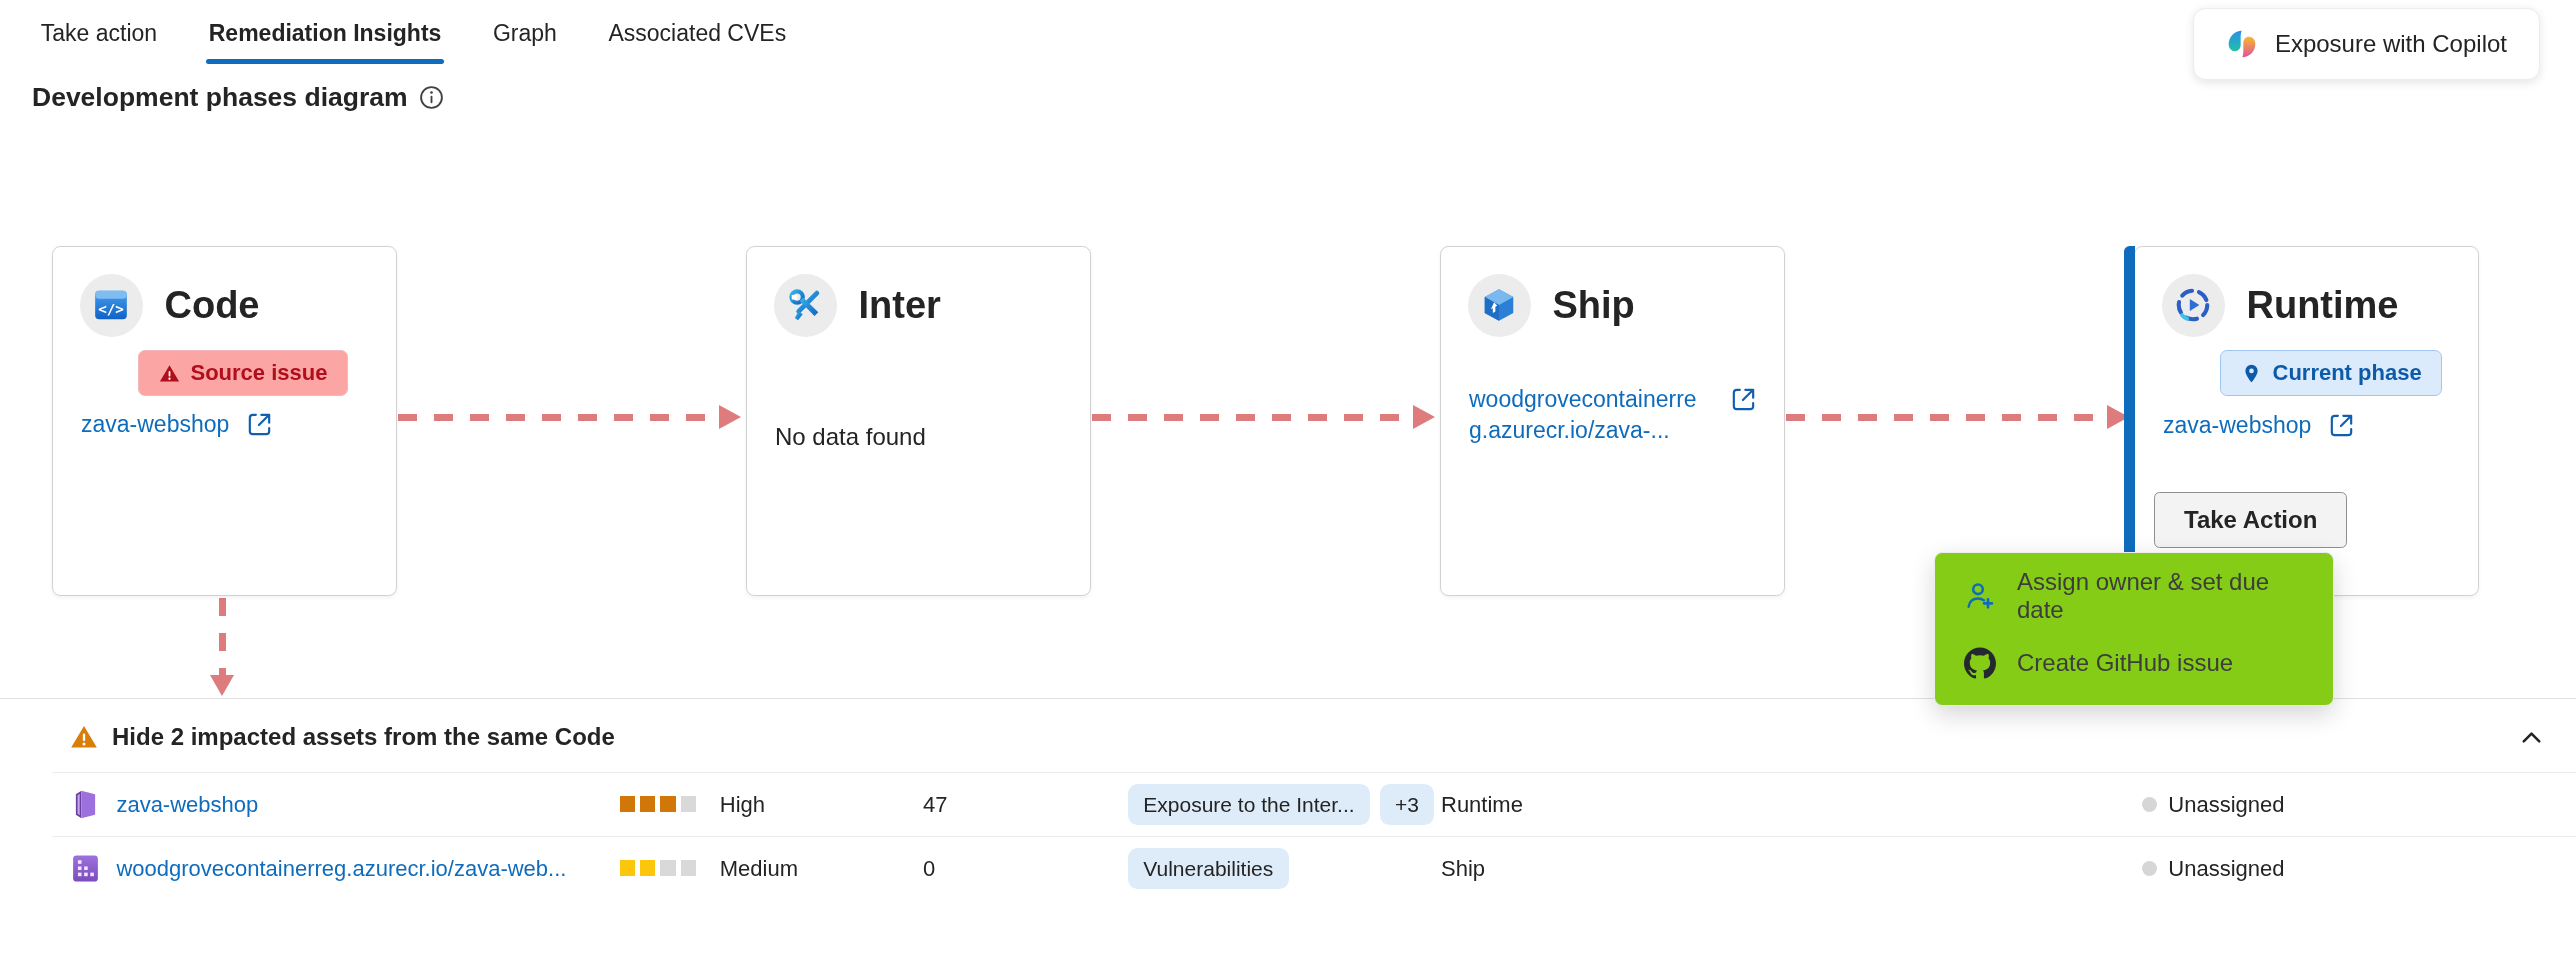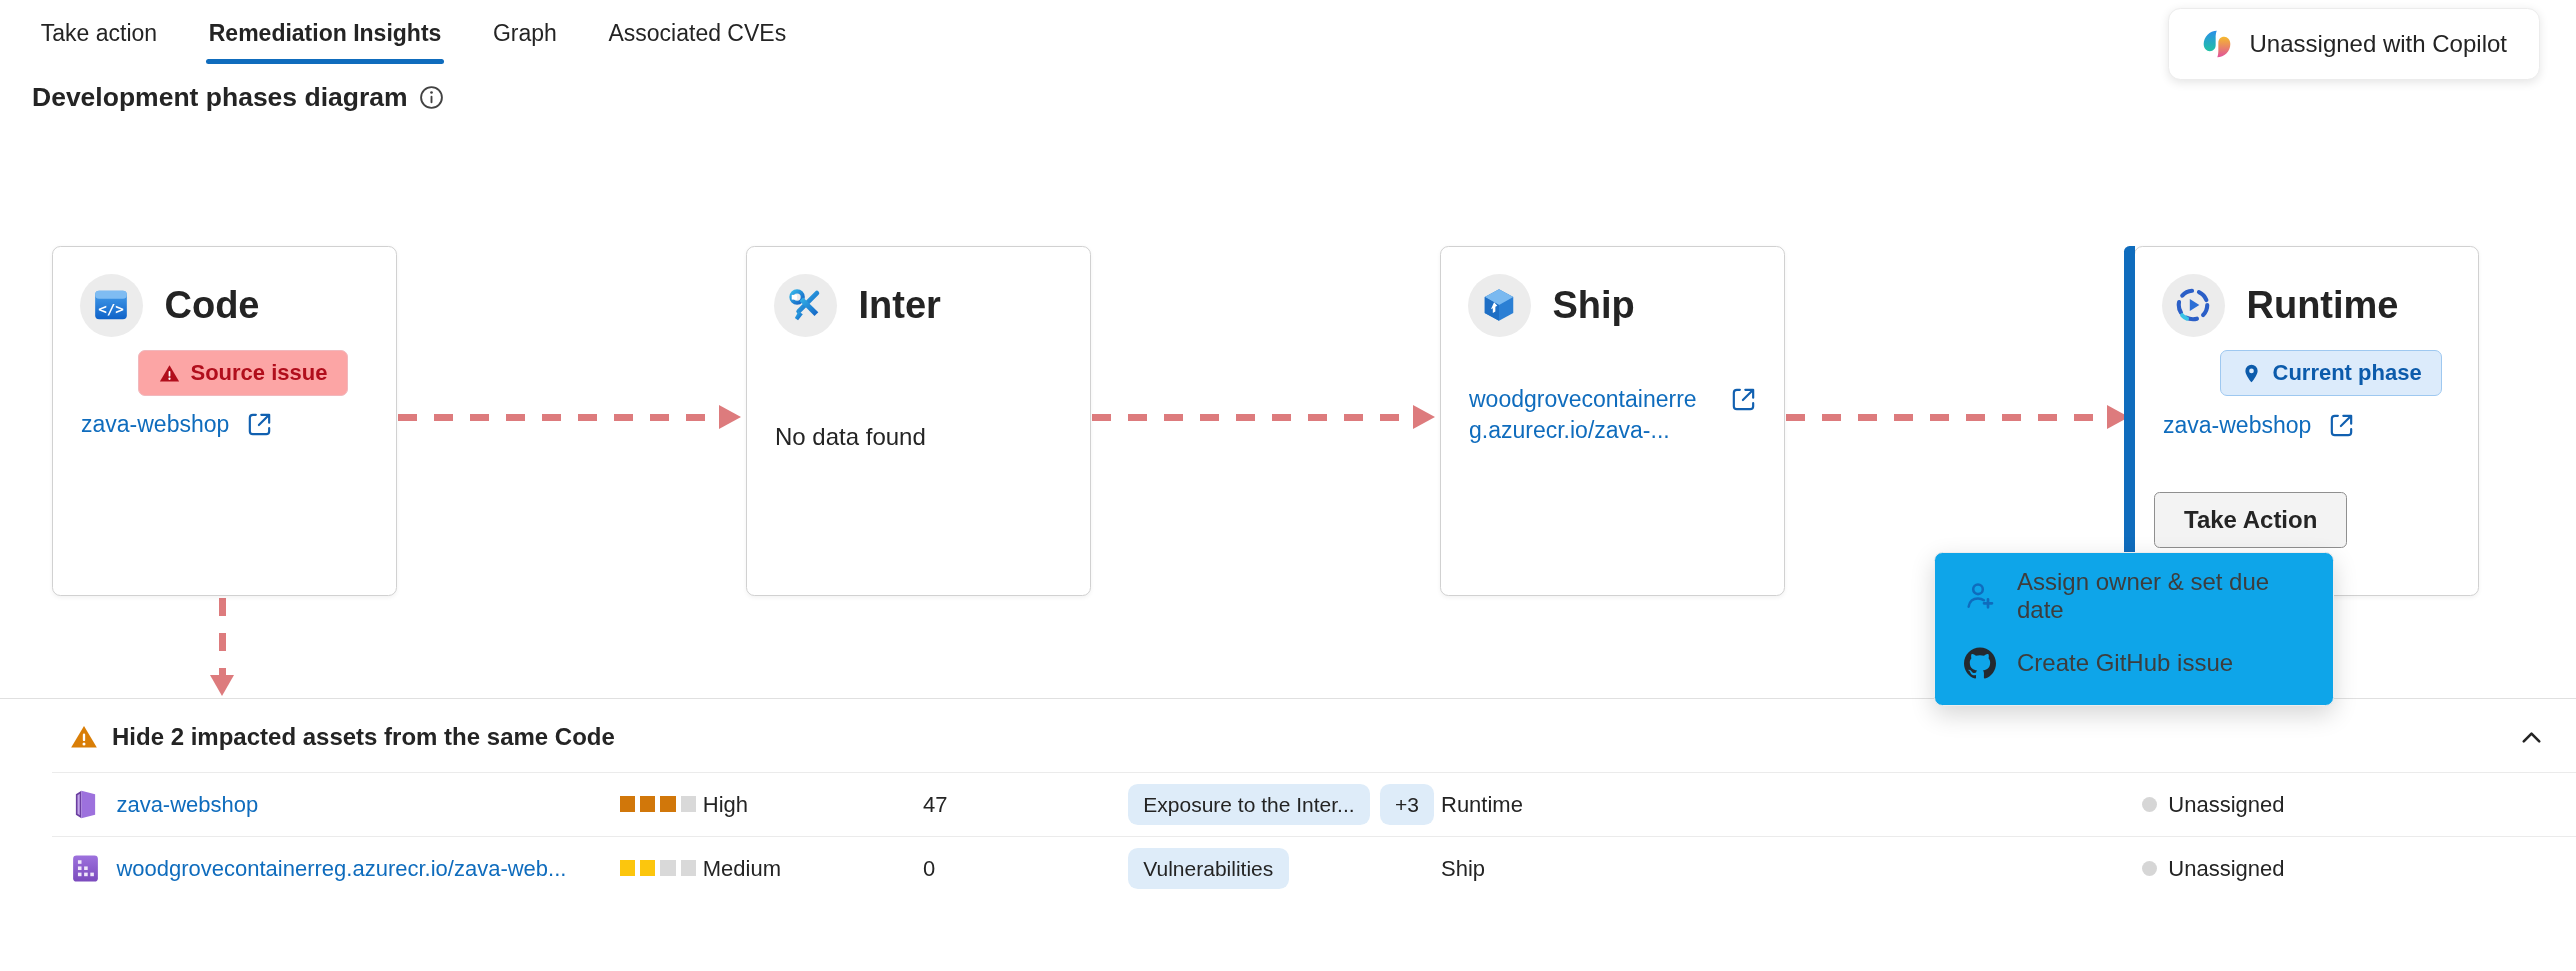--- a/index.html
+++ b/index.html
@@ -43,41 +43,41 @@
     background:#f3f3f3;border:1.4px solid #8f8f8f;border-radius:5.6px;font-size:24px;font-weight:700;color:#242424;cursor:pointer;}
   
   .harrow{position:absolute;top:414px;height:7px;width:322px;
     background:repeating-linear-gradient(90deg,#dd7b7d 0 19px,transparent 19px 36px);}
   .harrow::after{content:"";position:absolute;right:-21px;top:-9px;border-left:22px solid #dd7b7d;border-top:12.5px solid transparent;border-bottom:12.5px solid transparent;}
   .harrow.a1{left:398px;} .harrow.a2{left:1092px;} .harrow.a3{left:1786px;}
   .varrow{position:absolute;left:219px;top:598px;width:7px;height:78px;
     background:repeating-linear-gradient(180deg,#dd7b7d 0 18px,transparent 18px 35px);}
   .varrow::after{content:"";position:absolute;bottom:-19.5px;left:-9px;border-top:21px solid #dd7b7d;border-left:12.5px solid transparent;border-right:12.5px solid transparent;}
   
-  .menu{position:absolute;left:1934px;top:552px;width:398px;height:141px;background:#0ea5e9;border:0.7px solid #ededed;border-radius:8.4px;
+  .menu{position:absolute;left:1934px;top:552px;width:398px;height:141px;background:#84cc16;border:0.7px solid #ededed;border-radius:8.4px;
     box-shadow:0 8.4px 24px rgba(0,0,0,.16);z-index:50;display:flex;flex-direction:column;justify-content:center;gap:7px;padding:5.6px 0;}
   .menu-item{height:60px;display:flex;align-items:center;gap:21px;padding:0 29px;font-size:24px;color:#3d3d3d;cursor:pointer;}
   .menu-item svg{width:32px;height:32px;flex:none;}
   
   .divider{position:absolute;top:698px;left:0;right:0;height:1.4px;background:#e0e0e0;}
   .toggle-row{position:absolute;top:712px;left:70px;right:29px;height:50px;display:flex;align-items:center;}
   .toggle-row .warn{width:28px;height:28px;flex:none;}
   .toggle-label{margin-left:14px;font-size:24px;font-weight:700;color:#242424;}
   .chev{margin-left:auto;width:31px;height:31px;cursor:pointer;}
   .assets-table{position:absolute;top:772px;left:52px;right:0;}
   .t-row{display:grid;grid-template-columns:568px 303px 205px 313px 300px 401px 1fr;align-items:center;}
   .t-head{height:74px;font-size:22px;color:#242424;}
   .t-body .t-row{height:63px;border-top:1.4px solid #ebebeb;font-size:22px;}
   .cell1{padding-left:17.4px;display:flex;align-items:center;gap:14px;}
   .asset-ic{width:33px;height:33px;flex:none;}
   .a-link{color:#0f6cbd;cursor:pointer;white-space:nowrap;overflow:hidden;max-width:488px;}
   .risk-cell{display:flex;align-items:center;}
   .sq{width:15.3px;height:15.3px;background:#d9d9d9;display:inline-block;margin-right:4.9px;}
   .sq-High{background:#d1770a;} .sq-Medium{background:#fcc60d;}
-  .risk-label{margin-left:2px;}
+  .risk-label{margin-left:19px;}
   .pill-cell{display:flex;gap:9.8px;align-items:center;}
   .pill{background:#deecf9;border-radius:9.8px;padding:8.4px 15.3px;font-size:21px;color:#242424;white-space:nowrap;}
   .status-cell{display:flex;align-items:center;gap:11px;color:#242424;}
   .dot{width:15.3px;height:15.3px;border-radius:50%;background:#d6d6d6;flex:none;}
 </style>
 </head>
 <body>
 
 <svg width="0" height="0" style="position:absolute">
   <defs>
@@ -109,21 +109,21 @@
   <div class="tab active">Remediation Insights</div>
   <div class="tab">Graph</div>
   <div class="tab">Associated CVEs</div>
 </div>
 
 <div class="copilot-btn">
   <svg viewBox="0 0 24 24">
     <path d="M12 2c-5.5 0-10 4.5-10 10 0 3.2 2.2 5.4 4.6 5.4 2.8 0 4.4-2 4.4-4.6V7.2C11 4.3 11.6 2 12 2z" fill="url(#cpA)"></path>
     <path d="M12 22c5.5 0 10-4.5 10-10 0-3.2-2.2-5.4-4.6-5.4-2.8 0-4.4 2-4.4 4.6v5.6C13 19.7 12.4 22 12 22z" fill="url(#cpB)"></path>
   </svg>
-  <span>Unassigned with Copilot</span>
+  <span>Exposure with Copilot</span>
 </div>
 
 <div class="section-title">
   <span>Development phases diagram</span>
   <svg class="info-ic" viewBox="0 0 24 24">
     <circle cx="12" cy="12" r="10" fill="none" stroke="#424242" stroke-width="1.8"></circle>
     <rect x="11.1" y="10.4" width="1.8" height="7" rx="0.9" fill="#424242"></rect>
     <circle cx="12" cy="7.2" r="1.3" fill="#424242"></circle>
   </svg>
 </div>

